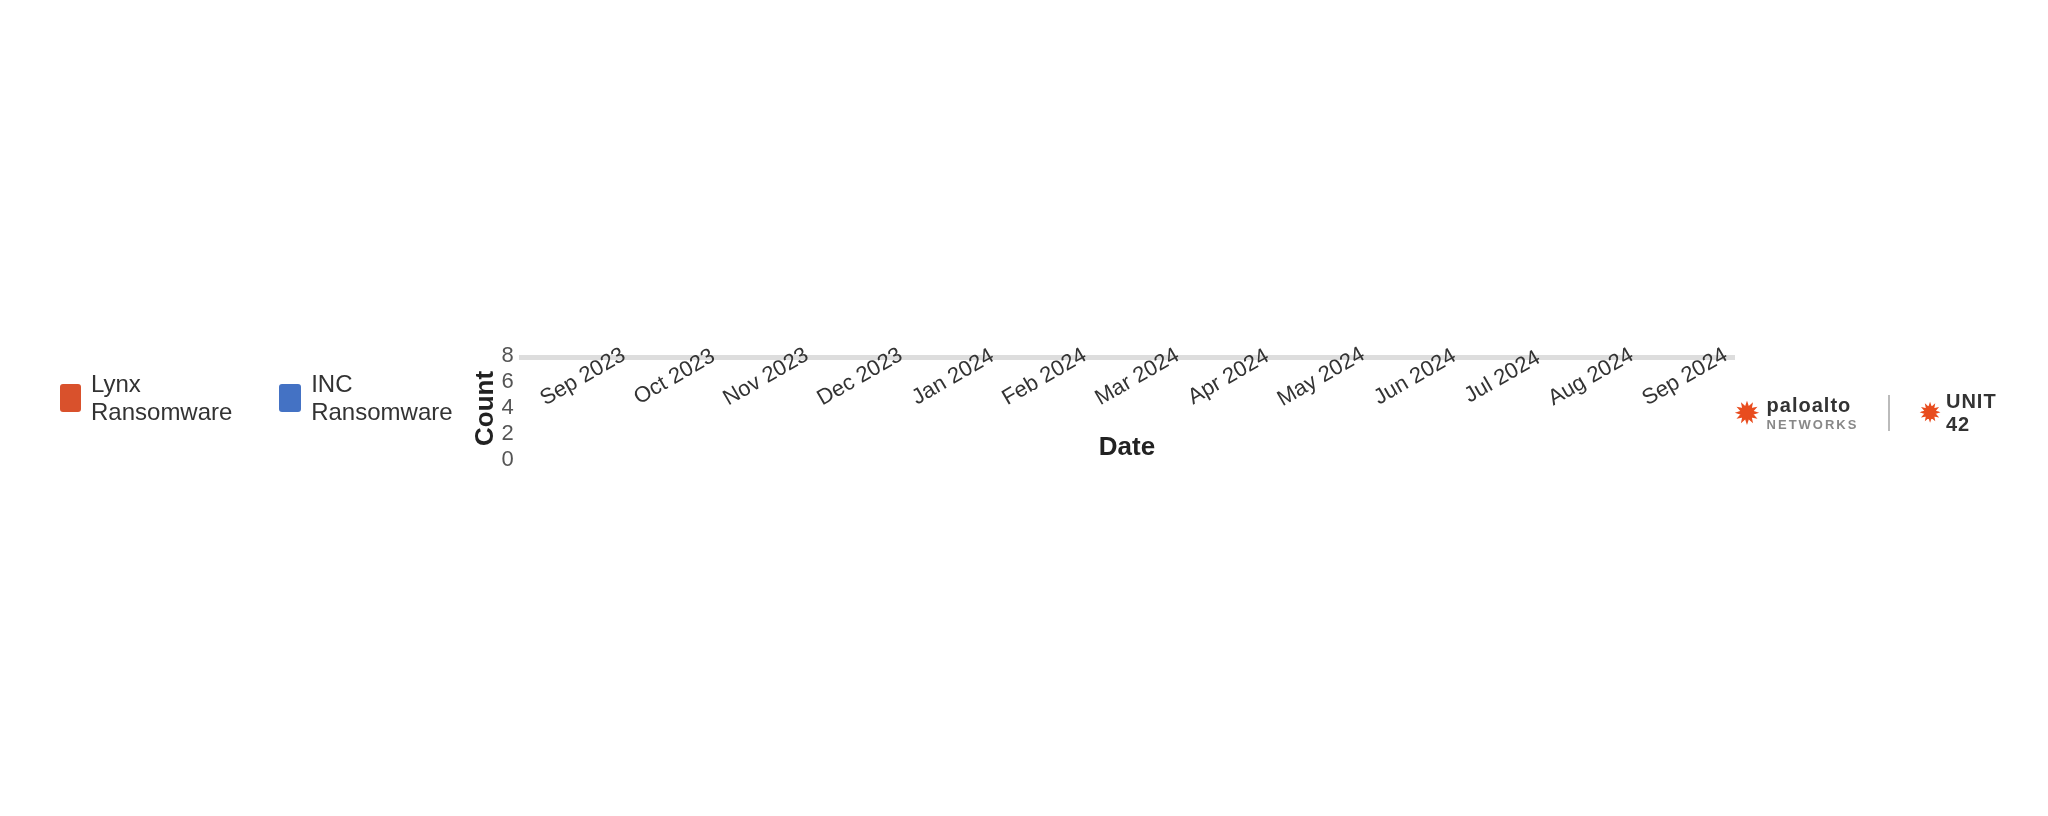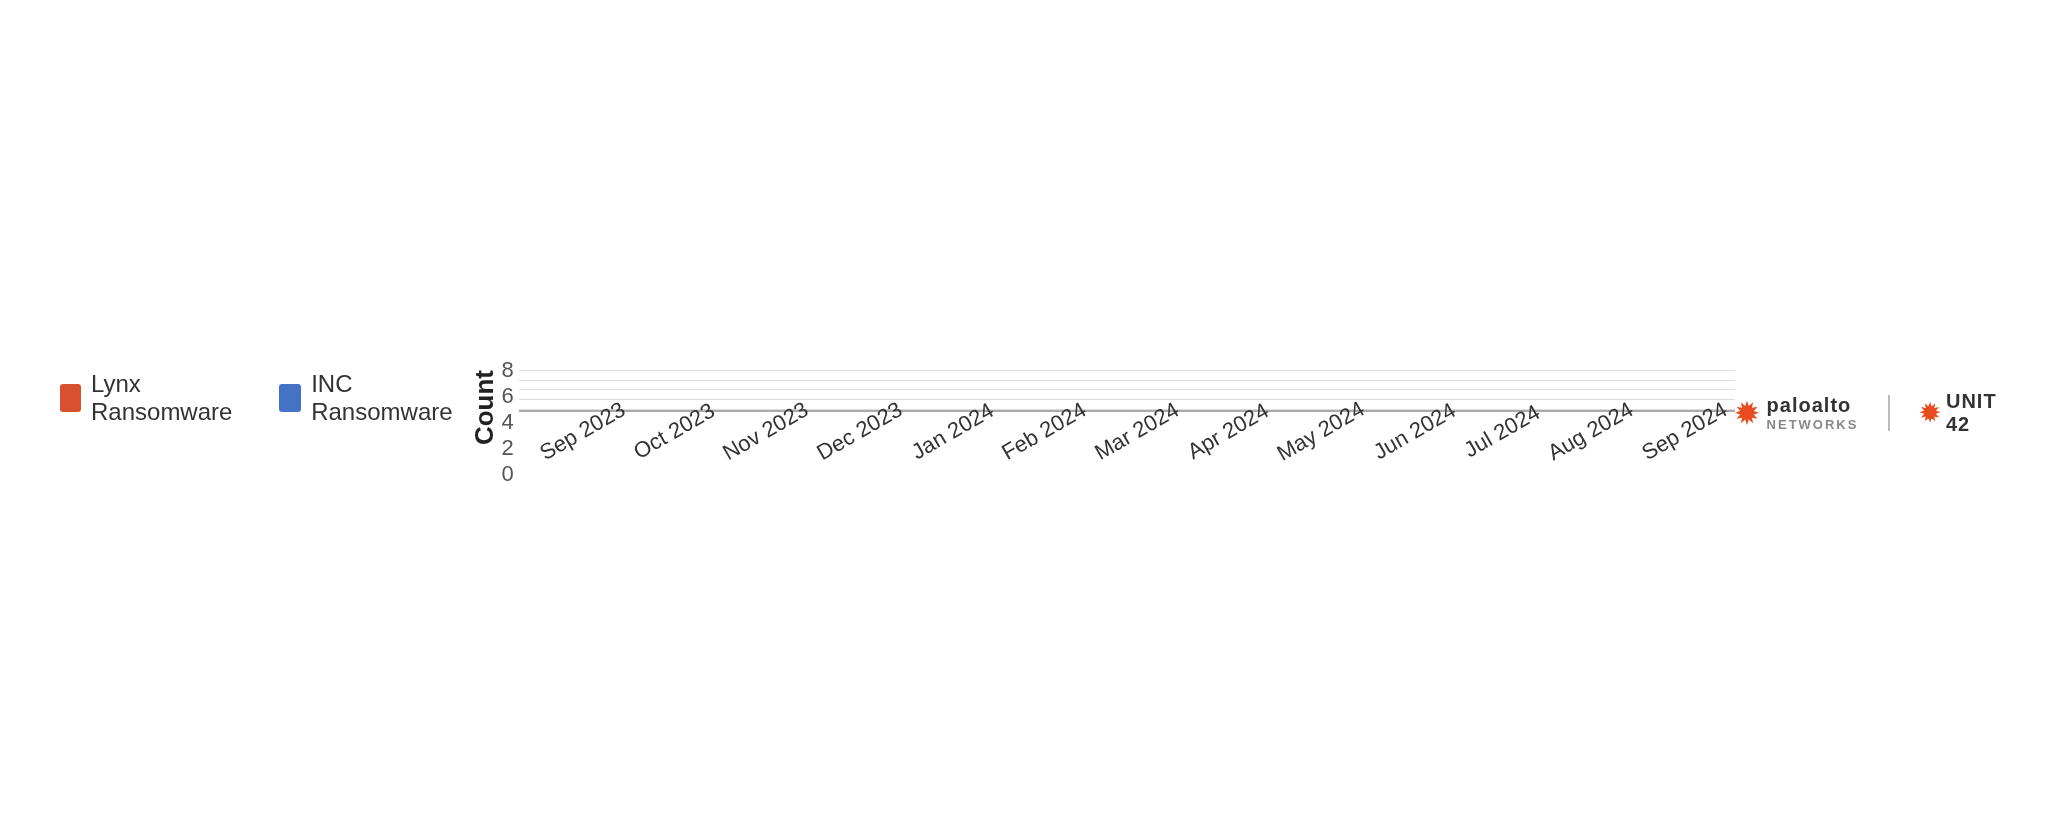--- a/index.html
+++ b/index.html
@@ -294,20 +294,21 @@
           <div class="x-label">Jan 2024</div>
           <div class="x-label">Feb 2024</div>
           <div class="x-label">Mar 2024</div>
           <div class="x-label">Apr 2024</div>
           <div class="x-label">May 2024</div>
           <div class="x-label">Jun 2024</div>
           <div class="x-label">Jul 2024</div>
           <div class="x-label">Aug 2024</div>
           <div class="x-label">Sep 2024</div>
         </div>
+      <div class="x-axis-title">Date</div>
     </div>
   </div>
 
   <div class="footer">
     <div class="palo-logo">
       <span class="palo-icon">✹</span>
       <div>
         <div style="font-size:20px;font-weight:700;letter-spacing:1px;">paloalto</div>
         <div style="font-size:13px;letter-spacing:2px;color:#888;">NETWORKS</div>
       </div>

